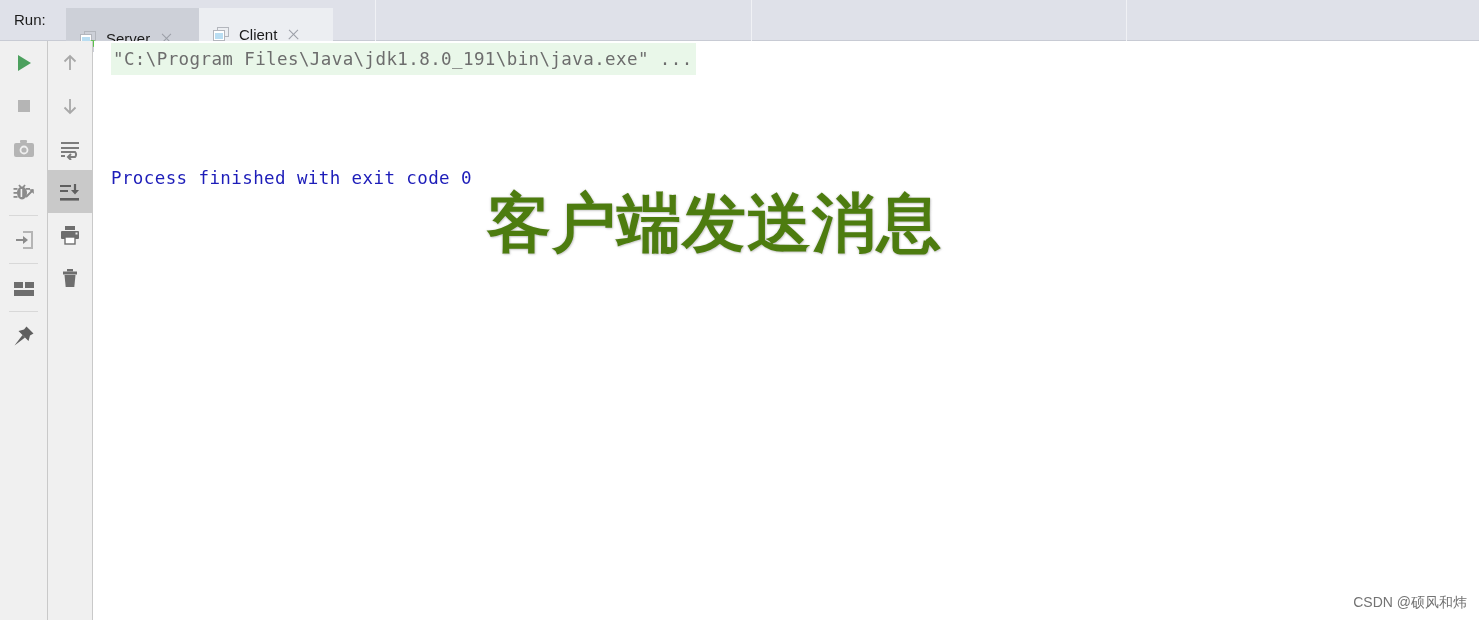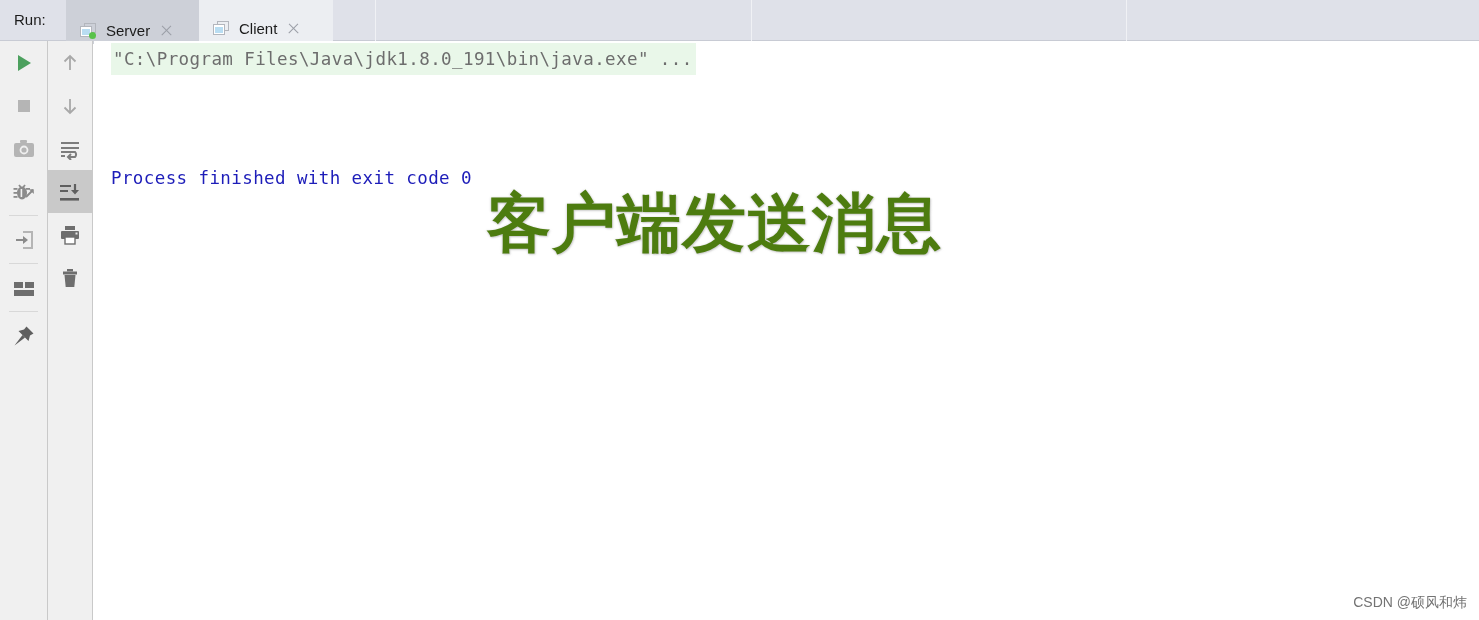--- a/index.html
+++ b/index.html
@@ -27,34 +27,34 @@
   .run-label {
     position: absolute;
     left: 14px; top: 10px;
     font-size: 15px;
     color: #1b1b1b;
     line-height: 19px;
     text-align: right;
   }
   .tab {
     position: absolute;
-    top: 0; height: 44px;
+    top: 8px; height: 44px;
     box-sizing: border-box;
     display: flex;
     align-items: center;
     padding: 16px 10px 0 14px;
   }
   .tab.server {
     left: 66px; width: 133px;
     background: #cdd0d8;
   }
   .tab.client {
     left: 199px; width: 134px;
     background: #eceef2;
-    border-bottom: 3px solid #a16207;
+    border-bottom: 8px solid #a16207;
   }
   .tab-icon {
     position: relative;
     width: 17px; height: 15px;
     margin-right: 9px;
     flex: none;
   }
   .tab-icon .win-back {
     position: absolute;
     left: 4px; top: 0;

